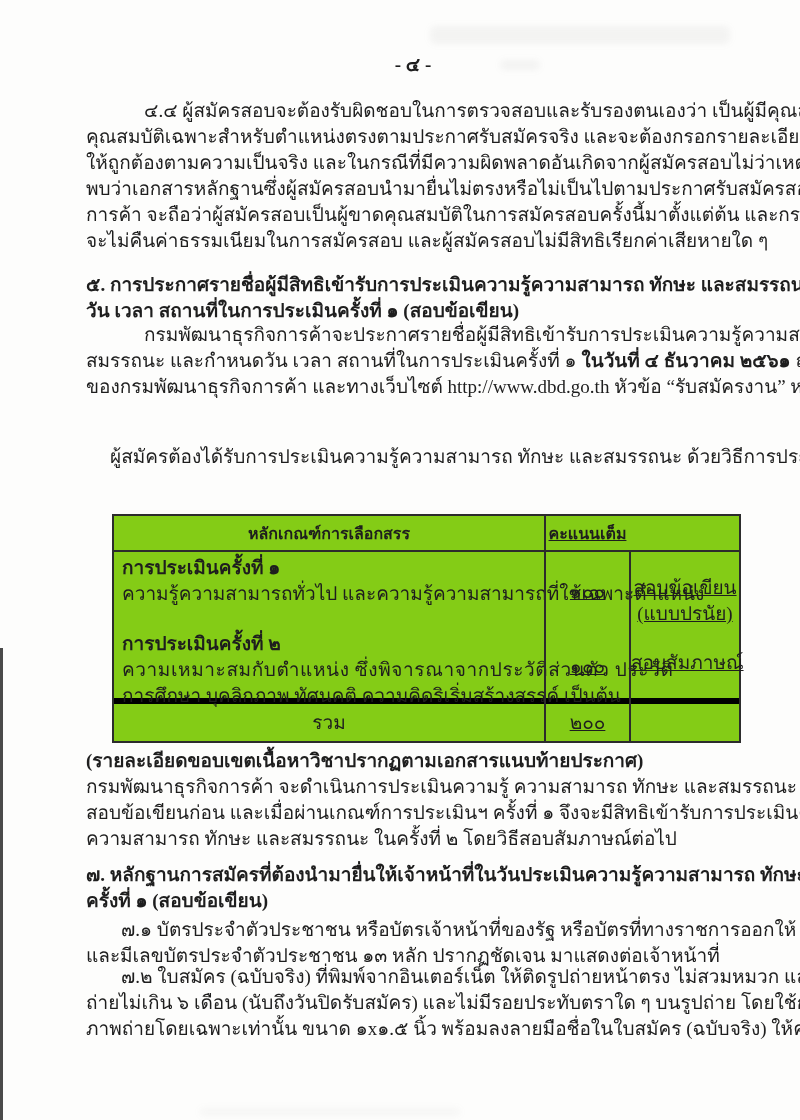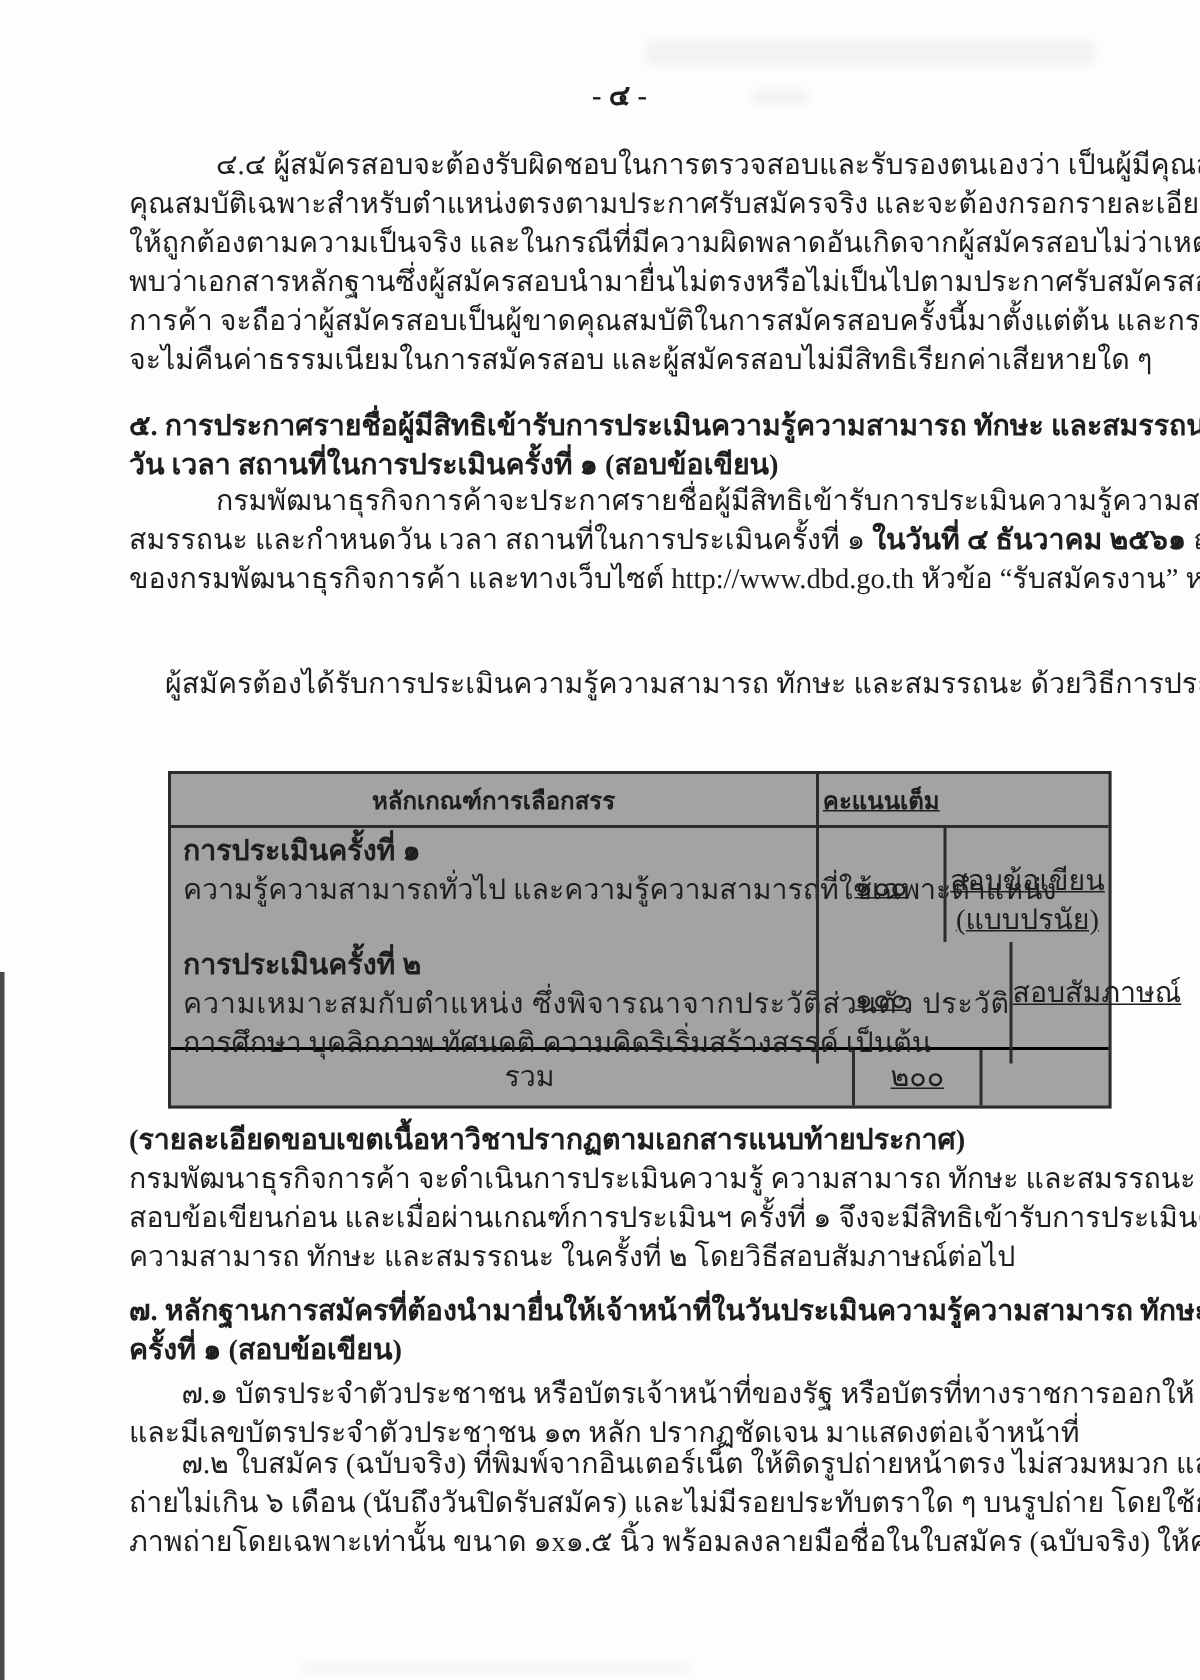--- a/index.html
+++ b/index.html
@@ -21,37 +21,37 @@
   
   .edge-line{position:absolute;left:0;top:648px;width:3px;height:472px;background:#4a4a4a;}
   .smudge{position:absolute;background:rgba(120,120,120,0.07);filter:blur(3px);border-radius:6px;}
   .sm1{left:430px;top:26px;width:300px;height:18px;}
   .sm2{left:500px;top:60px;width:40px;height:10px;}
   .sm3{left:200px;top:1108px;width:260px;height:8px;background:rgba(120,120,120,0.05);}
 
   
   .tbl{
     position:absolute;left:112px;top:514px;width:625px;
-    border:2px solid #2c2c2c;background:#a3a3a3;
+    border:2px solid #2c2c2c;background:#84cc16;
   }
   .trow{display:grid;grid-template-columns:430px 85px 110px;}
   .td,.th{position:relative;box-sizing:border-box;}
   .col2,.col3{border-left:2px solid #2c2c2c;text-decoration:underline;}
   .thead{height:34px;border-bottom:2px solid #2c2c2c;}
   .thead .th{display:flex;align-items:center;justify-content:center;font-weight:700;}
   .r1{height:76px;}
   .r2{height:70px;}
-  .rtotal{height:37px;border-top:2px solid #000000;padding-left:24px;}
+  .rtotal{height:37px;border-top:6px solid #000000;}
   .cellpad{padding:3px 8px 0 8px;}
   .scorecell{text-align:center;}
   .methodcell{text-align:center;}
   .r1 .scorecell{padding-top:27px;}
   .r1 .methodcell{padding-top:23px;}
   .r2 .scorecell{padding-top:26px;}
-  .r2 .methodcell{padding-top:22px;margin-left:44px;}
+  .r2 .methodcell{padding-top:22px;}
   .rtotal .td{display:flex;align-items:center;justify-content:center;}
   .sp05{letter-spacing:0.6px;}
 </style>
 </head>
 <body>
 
 <div class="page">
 
   <div class="edge-line"></div>
   <div class="smudge sm1"></div>

